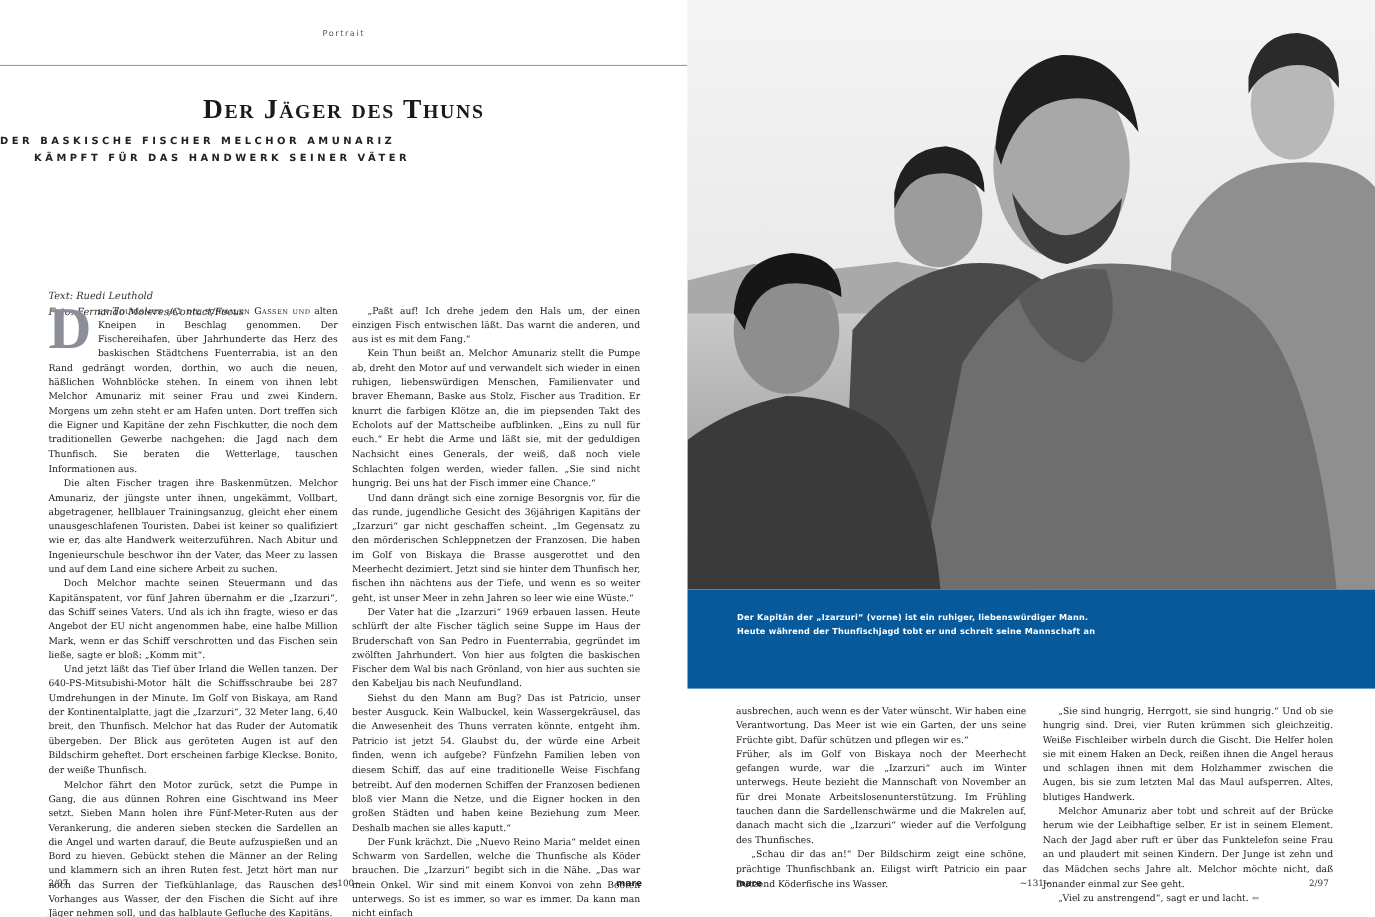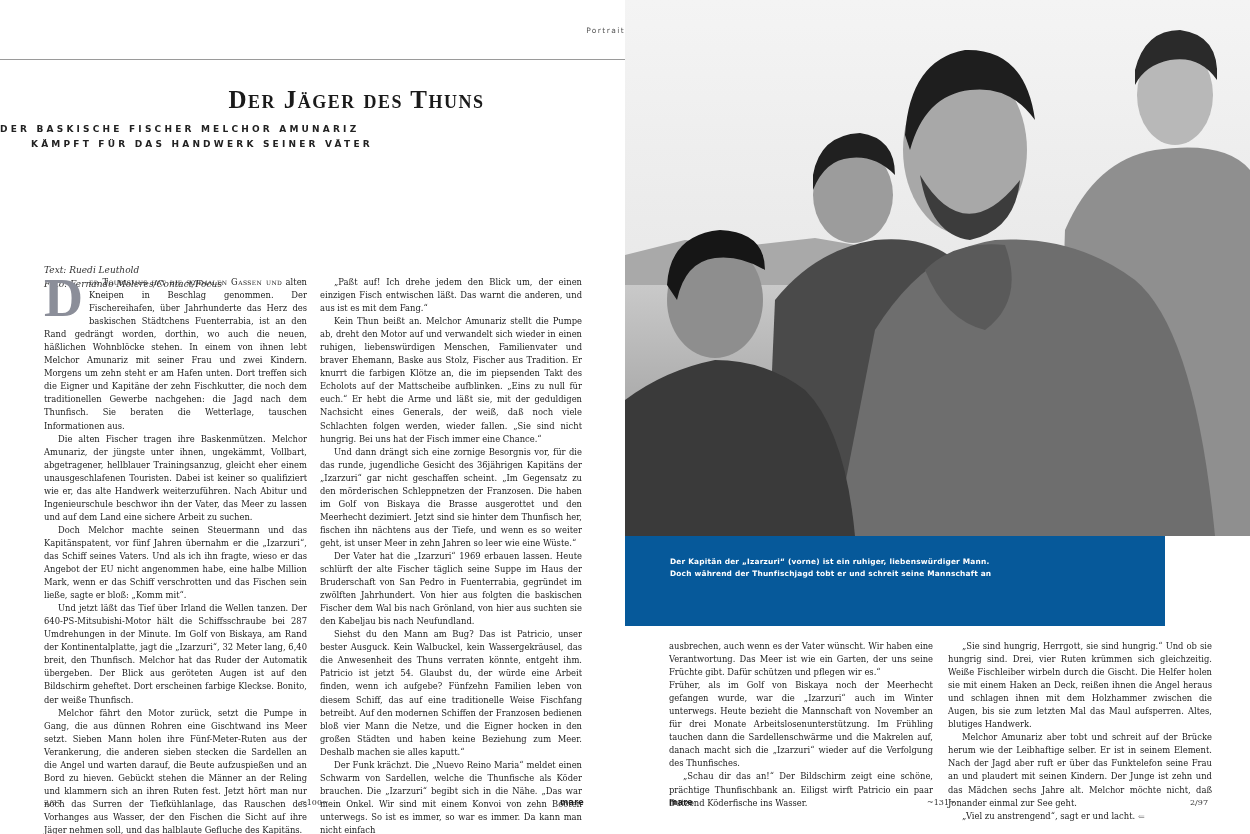--- a/index.html
+++ b/index.html
@@ -4,31 +4,31 @@
   <style>
     * { box-sizing: border-box; margin: 0; padding: 0; }
     html, body { width: 1250px; height: 834px; overflow: hidden; background: #ffffff; }
     body { position: relative; font-family: "DejaVu Serif", serif; color: #1b1b1b; }
 
     .spread { position: absolute; left: 0; top: 0; width: 1250px; height: 834px; }
 
     
     .page-left { position: absolute; left: 0; top: 0; width: 625px; height: 834px; background: #fff; }
     .section-label {
-      position: absolute; top: 26px; left: 0; width: 625px; text-align: right;
+      position: absolute; top: 26px; left: 0; width: 625px; text-align: center;
       font-family: "DejaVu Sans", sans-serif; font-size: 7.5px; letter-spacing: 1.4px; color: #555;
     }
     .rule {
       position: absolute; top: 59px; left: 0; width: 625px; height: 1px;
       background: #9a9a9a;
     }
     .title {
       position: absolute; top: 86px; left: 0; width: 625px; text-align: center;
       font-family: "Liberation Serif", serif; font-size: 25px; letter-spacing: 1.5px;
-      font-variant: small-caps; color: #1a1a1a; margin-left: 44px;
+      font-variant: small-caps; color: #1a1a1a;
     }
     .subtitle {
       position: absolute; left: 0; width: 625px; text-align: left;
       font-family: "DejaVu Sans", sans-serif; font-weight: bold; font-size: 9px;
       letter-spacing: 3.2px; color: #222;
     }
     .subtitle.l1 { top: 124px; }
     .subtitle.l2 { top: 139px; padding-left: 31px; }
 
     .credits {
@@ -61,21 +61,21 @@
     }
 
     
     .page-right { position: absolute; left: 625px; top: 0; width: 625px; height: 834px; background: #fff; }
     .photo {
       position: absolute; left: 0; top: 0; width: 625px; height: 536px; overflow: hidden;
       background: linear-gradient(180deg, #f2f2f2 0%, #e9e9e9 30%, #dcdcdc 45%, #9d9d9d 60%, #6a6a6a 100%);
     }
     .photo svg { position: absolute; left: 0; top: 0; }
     .caption-band {
-      position: absolute; left: 0; top: 536px; width: 540px; height: 90px; background: #06599a;
+      position: absolute; left: 0; top: 536px; width: 625px; height: 90px; background: #06599a;
     }
     .caption {
       position: absolute; left: 45px; top: 20px; width: 560px;
       font-family: "DejaVu Sans", sans-serif; font-weight: bold; font-size: 7.4px; line-height: 11.5px; color: #ffffff;
       letter-spacing: 0.2px;
     }
     .end-mark { color: #888; font-size: 8px; }
   </style>
 </head>
 <body>
@@ -97,21 +97,21 @@
 
     <div class="col col-1">
       <p class="noindent"><span class="dropcap">D</span><span class="lead-caps">er Tourismus hat die schmalen Gassen und</span><span> alten Kneipen in Beschlag genommen. Der Fischereihafen, über Jahrhunderte das Herz des baskischen Städtchens Fuenterrabia, ist an den Rand gedrängt worden, dorthin, wo auch die neuen, häßlichen Wohnblöcke stehen. In einem von ihnen lebt Melchor Amunariz mit seiner Frau und zwei Kindern. Morgens um zehn steht er am Hafen unten. Dort treffen sich die Eigner und Kapitäne der zehn Fischkutter, die noch dem traditionellen Gewerbe nachgehen: die Jagd nach dem Thunfisch. Sie beraten die Wetterlage, tauschen Informationen aus.</span></p>
       <p>Die alten Fischer tragen ihre Baskenmützen. Melchor Amunariz, der jüngste unter ihnen, ungekämmt, Vollbart, abgetragener, hellblauer Trainingsanzug, gleicht eher einem unausgeschlafenen Touristen. Dabei ist keiner so qualifiziert wie er, das alte Handwerk weiterzuführen. Nach Abitur und Ingenieurschule beschwor ihn der Vater, das Meer zu lassen und auf dem Land eine sichere Arbeit zu suchen.</p>
       <p>Doch Melchor machte seinen Steuermann und das Kapitänspatent, vor fünf Jahren übernahm er die „Izarzuri“, das Schiff seines Vaters. Und als ich ihn fragte, wieso er das Angebot der EU nicht angenommen habe, eine halbe Million Mark, wenn er das Schiff verschrotten und das Fischen sein ließe, sagte er bloß: „Komm mit“.</p>
       <p>Und jetzt läßt das Tief über Irland die Wellen tanzen. Der 640-PS-Mitsubishi-Motor hält die Schiffsschraube bei 287 Umdrehungen in der Minute. Im Golf von Biskaya, am Rand der Kontinentalplatte, jagt die „Izarzuri“, 32 Meter lang, 6,40 breit, den Thunfisch. Melchor hat das Ruder der Automatik übergeben. Der Blick aus geröteten Augen ist auf den Bildschirm geheftet. Dort erscheinen farbige Kleckse. Bonito, der weiße Thunfisch.</p>
       <p>Melchor fährt den Motor zurück, setzt die Pumpe in Gang, die aus dünnen Rohren eine Gischtwand ins Meer setzt. Sieben Mann holen ihre Fünf-Meter-Ruten aus der Verankerung, die anderen sieben stecken die Sardellen an die Angel und warten darauf, die Beute aufzuspießen und an Bord zu hieven. Gebückt stehen die Männer an der Reling und klammern sich an ihren Ruten fest. Jetzt hört man nur noch das Surren der Tiefkühlanlage, das Rauschen des Vorhanges aus Wasser, der den Fischen die Sicht auf ihre Jäger nehmen soll, und das halblaute Gefluche des Kapitäns.</p>
     </div>
 
     <div class="col col-2">
-      <p>„Paßt auf! Ich drehe jedem den Blick um, der einen einzigen Fisch entwischen läßt. Das warnt die anderen, und aus ist es mit dem Fang.“</p>
+      <p>„Paßt auf! Ich drehe jedem den Hals um, der einen einzigen Fisch entwischen läßt. Das warnt die anderen, und aus ist es mit dem Fang.“</p>
       <p>Kein Thun beißt an. Melchor Amunariz stellt die Pumpe ab, dreht den Motor auf und verwandelt sich wieder in einen ruhigen, liebenswürdigen Menschen, Familienvater und braver Ehemann, Baske aus Stolz, Fischer aus Tradition. Er knurrt die farbigen Klötze an, die im piepsenden Takt des Echolots auf der Mattscheibe aufblinken. „Eins zu null für euch.“ Er hebt die Arme und läßt sie, mit der geduldigen Nachsicht eines Generals, der weiß, daß noch viele Schlachten folgen werden, wieder fallen. „Sie sind nicht hungrig. Bei uns hat der Fisch immer eine Chance.“</p>
       <p>Und dann drängt sich eine zornige Besorgnis vor, für die das runde, jugendliche Gesicht des 36jährigen Kapitäns der „Izarzuri“ gar nicht geschaffen scheint. „Im Gegensatz zu den mörderischen Schleppnetzen der Franzosen. Die haben im Golf von Biskaya die Brasse ausgerottet und den Meerhecht dezimiert. Jetzt sind sie hinter dem Thunfisch her, fischen ihn nächtens aus der Tiefe, und wenn es so weiter geht, ist unser Meer in zehn Jahren so leer wie eine Wüste.“</p>
       <p>Der Vater hat die „Izarzuri“ 1969 erbauen lassen. Heute schlürft der alte Fischer täglich seine Suppe im Haus der Bruderschaft von San Pedro in Fuenterrabia, gegründet im zwölften Jahrhundert. Von hier aus folgten die baskischen Fischer dem Wal bis nach Grönland, von hier aus suchten sie den Kabeljau bis nach Neufundland.</p>
       <p>Siehst du den Mann am Bug? Das ist Patricio, unser bester Ausguck. Kein Walbuckel, kein Wassergekräusel, das die Anwesenheit des Thuns verraten könnte, entgeht ihm. Patricio ist jetzt 54. Glaubst du, der würde eine Arbeit finden, wenn ich aufgebe? Fünfzehn Familien leben von diesem Schiff, das auf eine traditionelle Weise Fischfang betreibt. Auf den modernen Schiffen der Franzosen bedienen bloß vier Mann die Netze, und die Eigner hocken in den großen Städten und haben keine Beziehung zum Meer. Deshalb machen sie alles kaputt.“</p>
       <p>Der Funk krächzt. Die „Nuevo Reino Maria“ meldet einen Schwarm von Sardellen, welche die Thunfische als Köder brauchen. Die „Izarzuri“ begibt sich in die Nähe. „Das war mein Onkel. Wir sind mit einem Konvoi von zehn Booten unterwegs. So ist es immer, so war es immer. Da kann man nicht einfach</p>
     </div>
 
     <div class="folio" style="left:44px;">2/97</div>
     <div class="folio" style="left:300px;">~100~</div>
     <div class="brand" style="left:560px;">mare</div>
@@ -153,21 +153,21 @@
 
         <path d="M0 400 Q40 370 90 360 Q140 360 180 390 Q220 430 230 536 L0 536 Z" fill="#3a3a3a"></path>
         <ellipse cx="90" cy="300" rx="48" ry="58" fill="#8e8e8e"></ellipse>
         <path d="M42 285 Q45 235 95 230 Q140 232 140 270 Q115 255 90 258 Q60 262 52 300 Z" fill="#161616"></path>
       </svg>
     </div>
 
     <div class="caption-band">
       <div class="caption">
         <div>Der Kapitän der „Izarzuri“ (vorne) ist ein ruhiger, liebenswürdiger Mann.</div>
-        <div>Doch während der Thunfischjagd tobt er und schreit seine Mannschaft an</div>
+        <div>Heute während der Thunfischjagd tobt er und schreit seine Mannschaft an</div>
       </div>
     </div>
 
     <div class="col" style="left:323px; top:640px; width:264px;">
       <p>„Sie sind hungrig, Herrgott, sie sind hungrig.“ Und ob sie hungrig sind. Drei, vier Ruten krümmen sich gleichzeitig. Weiße Fischleiber wirbeln durch die Gischt. Die Helfer holen sie mit einem Haken an Deck, reißen ihnen die Angel heraus und schlagen ihnen mit dem Holzhammer zwischen die Augen, bis sie zum letzten Mal das Maul aufsperren. Altes, blutiges Handwerk.</p>
       <p>Melchor Amunariz aber tobt und schreit auf der Brücke herum wie der Leibhaftige selber. Er ist in seinem Element. Nach der Jagd aber ruft er über das Funktelefon seine Frau an und plaudert mit seinen Kindern. Der Junge ist zehn und das Mädchen sechs Jahre alt. Melchor möchte nicht, daß Jonander einmal zur See geht.</p>
       <p><span>„Viel zu anstrengend“, sagt er und lacht.</span> <span class="end-mark">⇐</span></p>
     </div>
 
     <div class="col" style="left:44px; top:640px; width:264px;">

